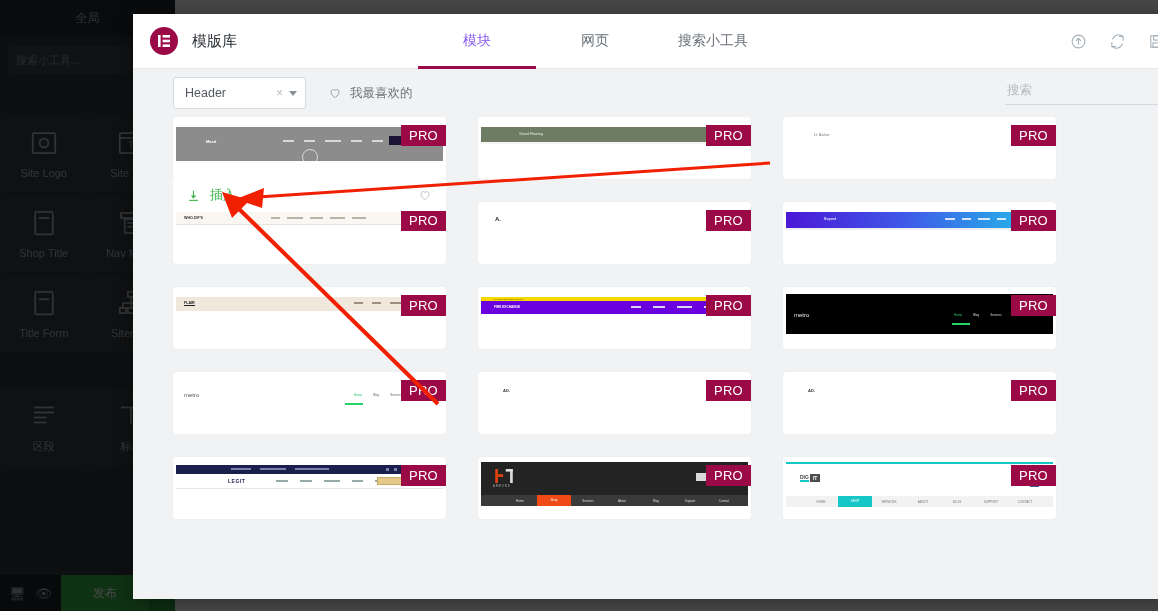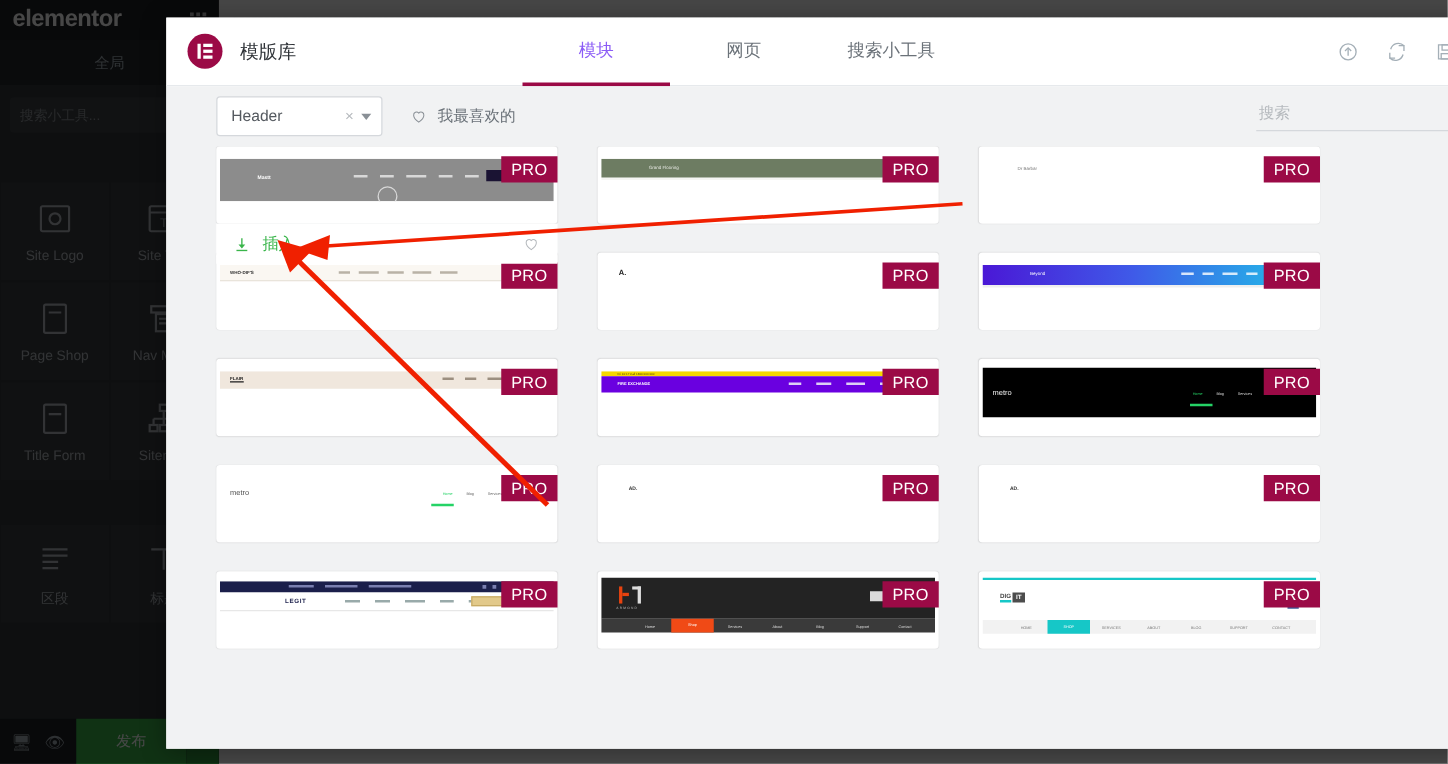--- a/index.html
+++ b/index.html
@@ -237,34 +237,20 @@
 <div id="editor-bg">
 
   <div class="canvas">
     <div class="canvas-inner"></div>
     <div class="chat-bubble">
       <span>G</span>
     </div>
   </div>
 
   <div class="panel">
-    <div class="panel-header">
-      <span class="panel-logo">elementor</span>
-      <span class="grid-icon">
-        <i></i>
-          <i></i>
-          <i></i>
-          <i></i>
-          <i></i>
-          <i></i>
-          <i></i>
-          <i></i>
-          <i></i>
-      </span>
-    </div>
     <div class="panel-tabs">
       <div class="panel-tab">
         <span>全局</span>
       </div>
     </div>
     <div class="panel-search">
       <span>搜索小工具...</span>
     </div>
 
     <div class="panel-section">
@@ -291,21 +277,21 @@
           </span>
           <span>Site Title</span>
         </div>
         <div class="widget">
           <span class="w-ico">
             <svg viewBox="0 0 24 24">
                 <rect x="5" y="3" width="14" height="18" rx="1"></rect>
                 <line x1="8" y1="8" x2="16" y2="8"></line>
               </svg>
           </span>
-          <span>Page Shop</span>
+          <span>Shop Title</span>
         </div>
         <div class="widget">
           <span class="w-ico">
             <svg viewBox="0 0 24 24">
                 <rect x="4" y="4" width="16" height="4"></rect>
                 <rect x="7" y="9" width="10" height="11"></rect>
                 <line x1="9" y1="12" x2="15" y2="12"></line>
                 <line x1="9" y1="15" x2="15" y2="15"></line>
               </svg>
           </span>

